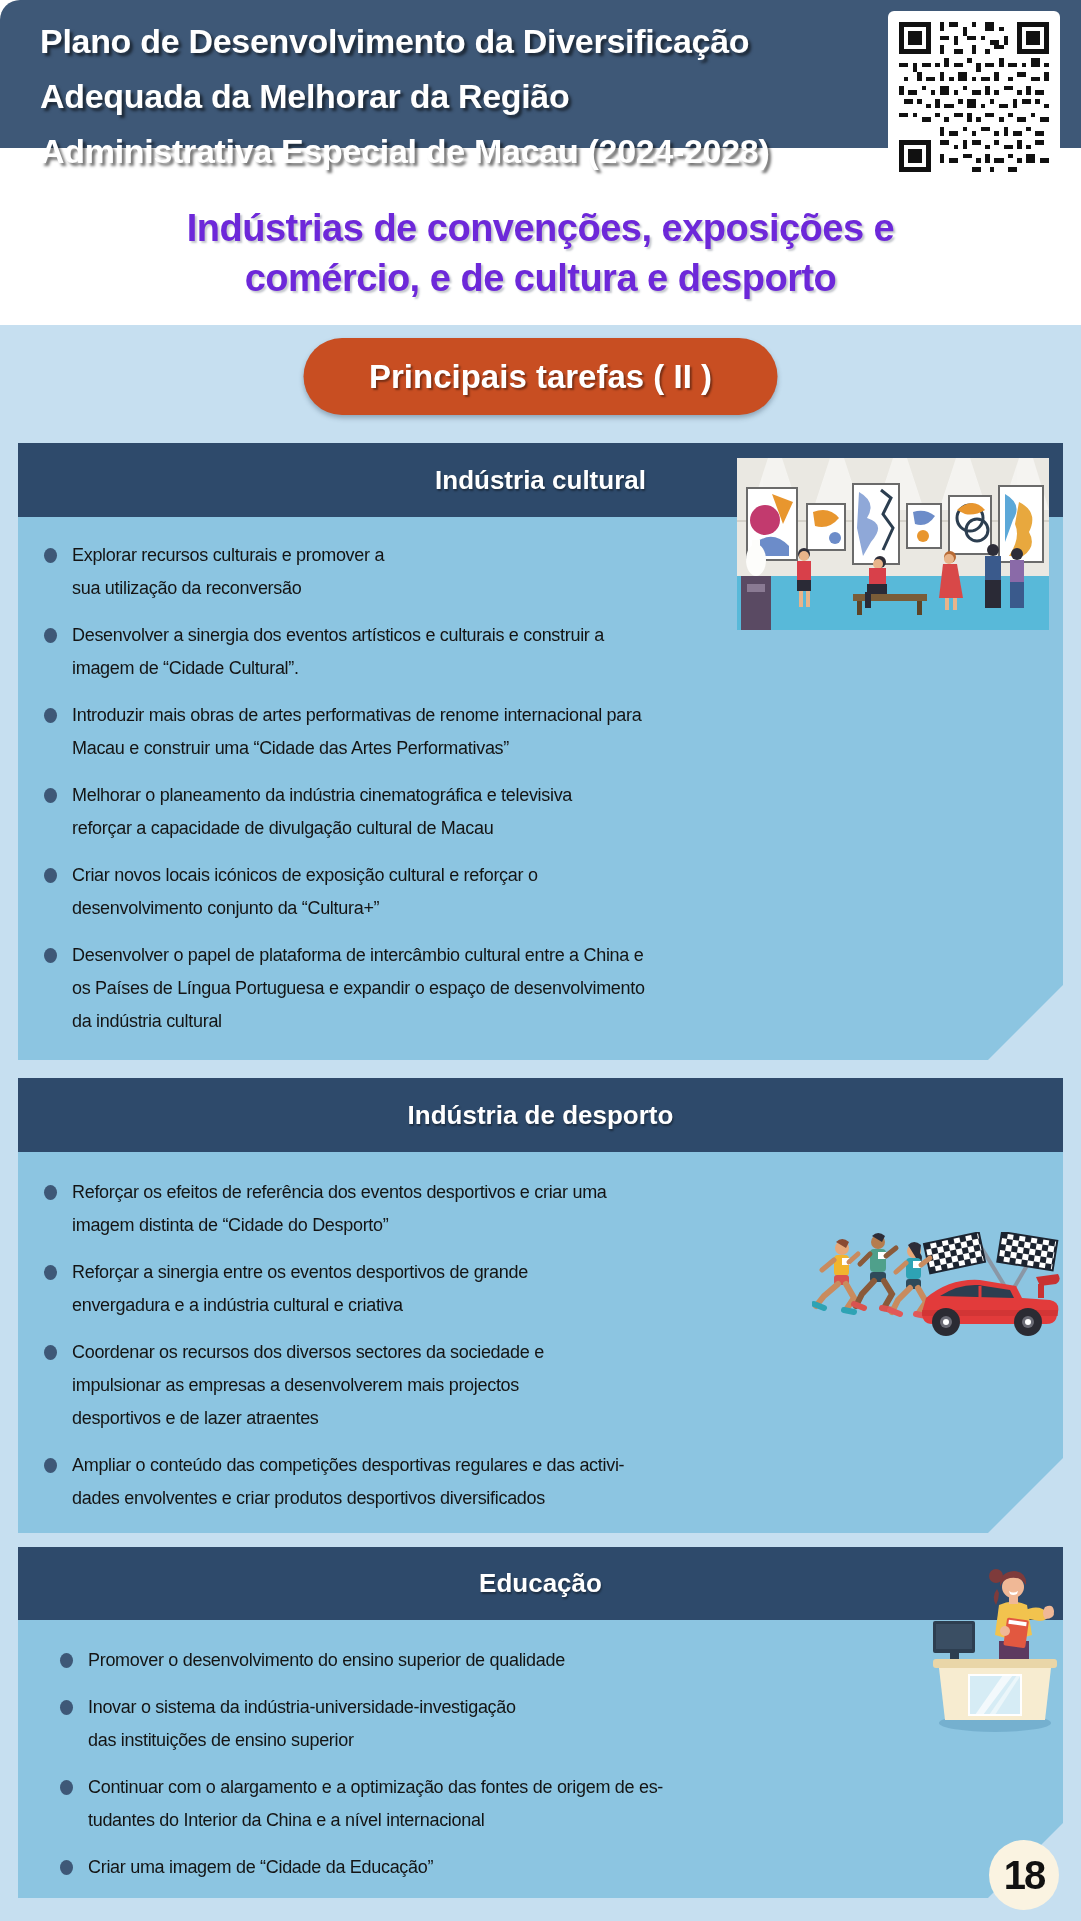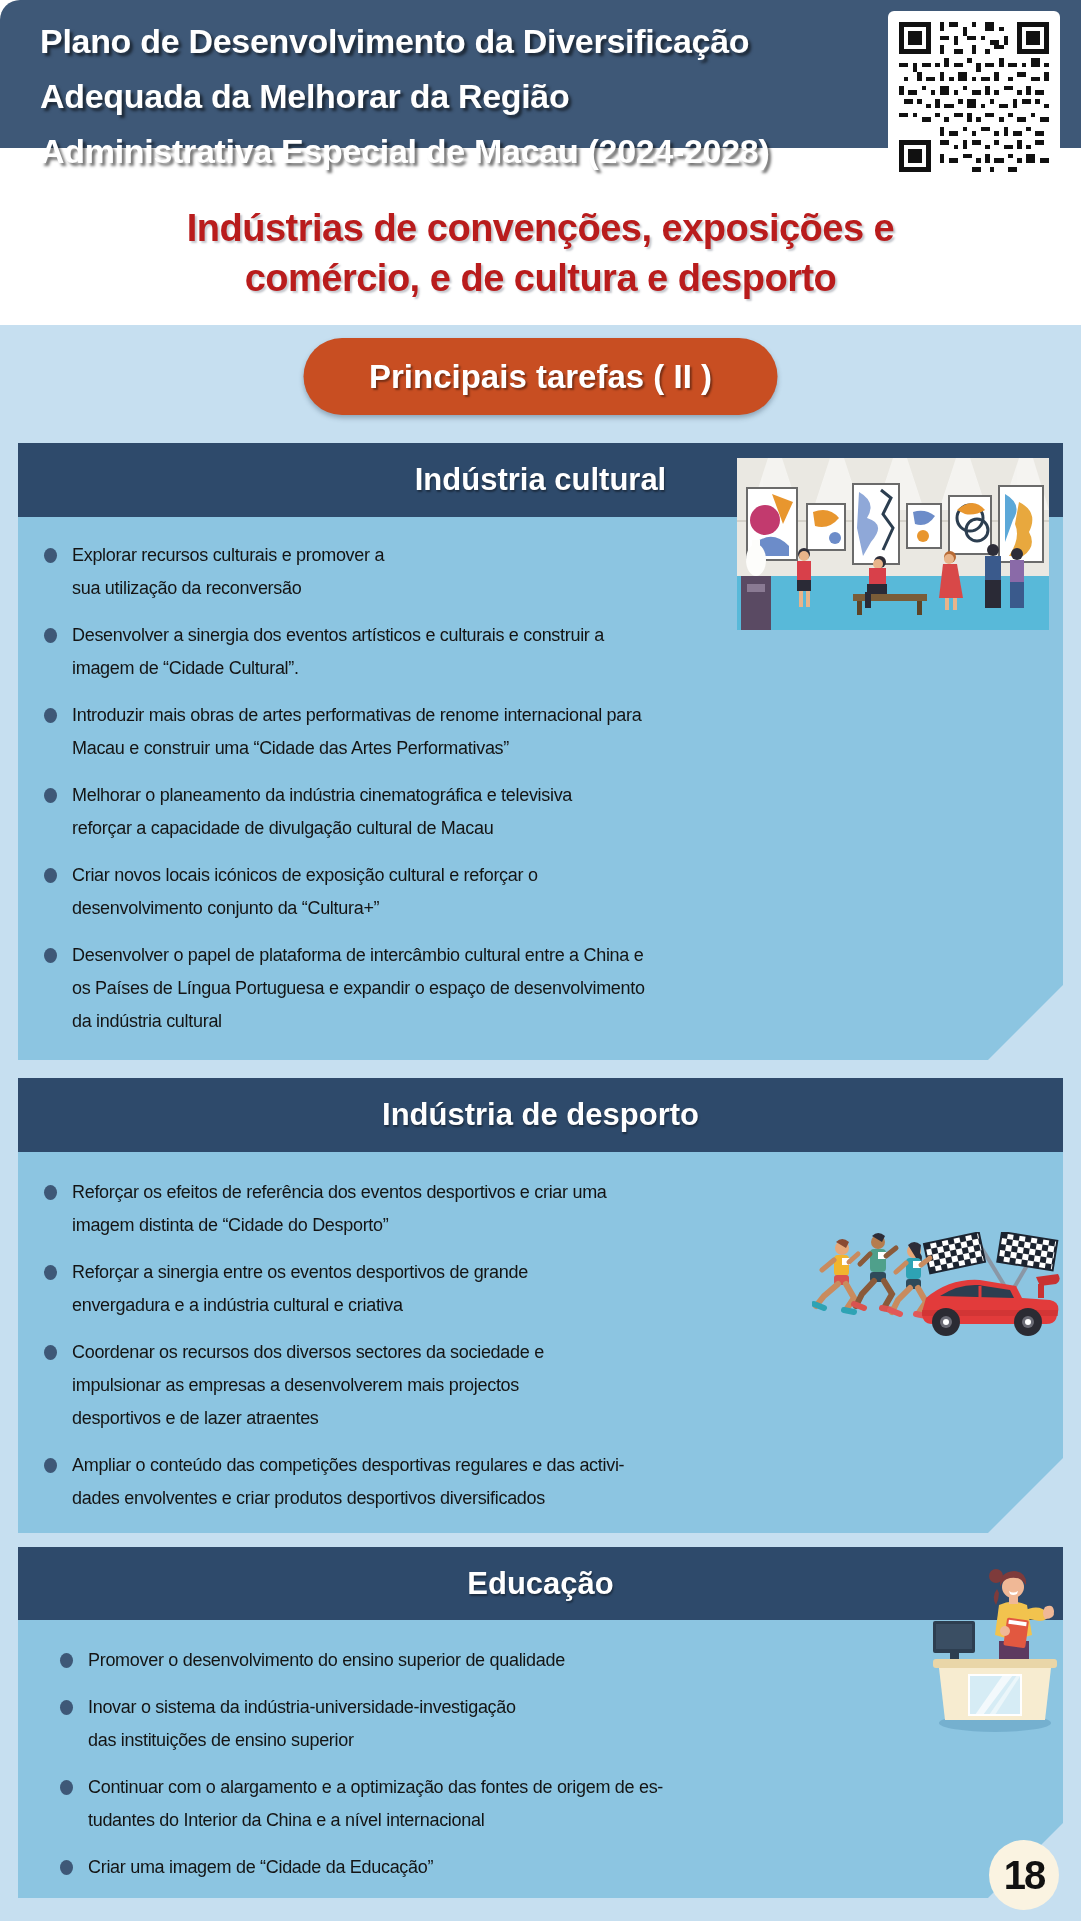--- a/index.html
+++ b/index.html
@@ -26,38 +26,38 @@
     position:absolute; right:21px; top:11px; width:172px; height:172px;
     background:#fff; border-radius:6px; padding:11px;
   }
   .qr-card svg { width:100%; height:100%; }
   
   .subtitle-band {
     position:absolute; left:0; top:193px; width:1081px; height:132px;
     background:#ffffff; text-align:center;
   }
   .subtitle-band h1 {
-    padding-top:10px; color:#b91c1c; font-weight:bold; font-size:38px; line-height:50px;
+    padding-top:10px; color:#6d28d9; font-weight:bold; font-size:38px; line-height:50px;
     letter-spacing:-0.5px; text-shadow:2px 2px 2px rgba(60,70,90,0.30);
     white-space:pre-line;
   }
   
   .pill {
     position:absolute; top:338px; left:50%; transform:translateX(-50%);
     height:77px; line-height:77px; padding:0 66px; border-radius:39px;
     background:#C84E22; color:#fff; font-weight:bold; font-size:33px;
     text-shadow:2px 2px 2px rgba(0,0,0,0.4);
     box-shadow:0 3px 5px rgba(40,60,80,0.35);
     white-space:nowrap;
   }
   
   .panel { position:absolute; left:18px; width:1045px; }
   .panel-header {
     position:relative; width:100%; background:#2E4A6B;
-    color:#fff; font-weight:bold; font-size:31px; text-align:center;
+    color:#fff; font-weight:bold; font-size:26px; text-align:center;
     text-shadow:1px 2px 2px rgba(0,0,0,0.4);
   }
   .panel-body {
     position:relative; width:100%; background:#8CC5E1;
     clip-path:polygon(0 0, 100% 0, 100% calc(100% - 75px), calc(100% - 75px) 100%, 0 100%);
   }
   .panel ul { list-style:none; padding:0 18px 0 26px; }
   .panel li { display:flex; align-items:flex-start; margin-bottom:14px; }
   .dot {
     flex-shrink:0; width:13px; height:15px; border-radius:50%;

